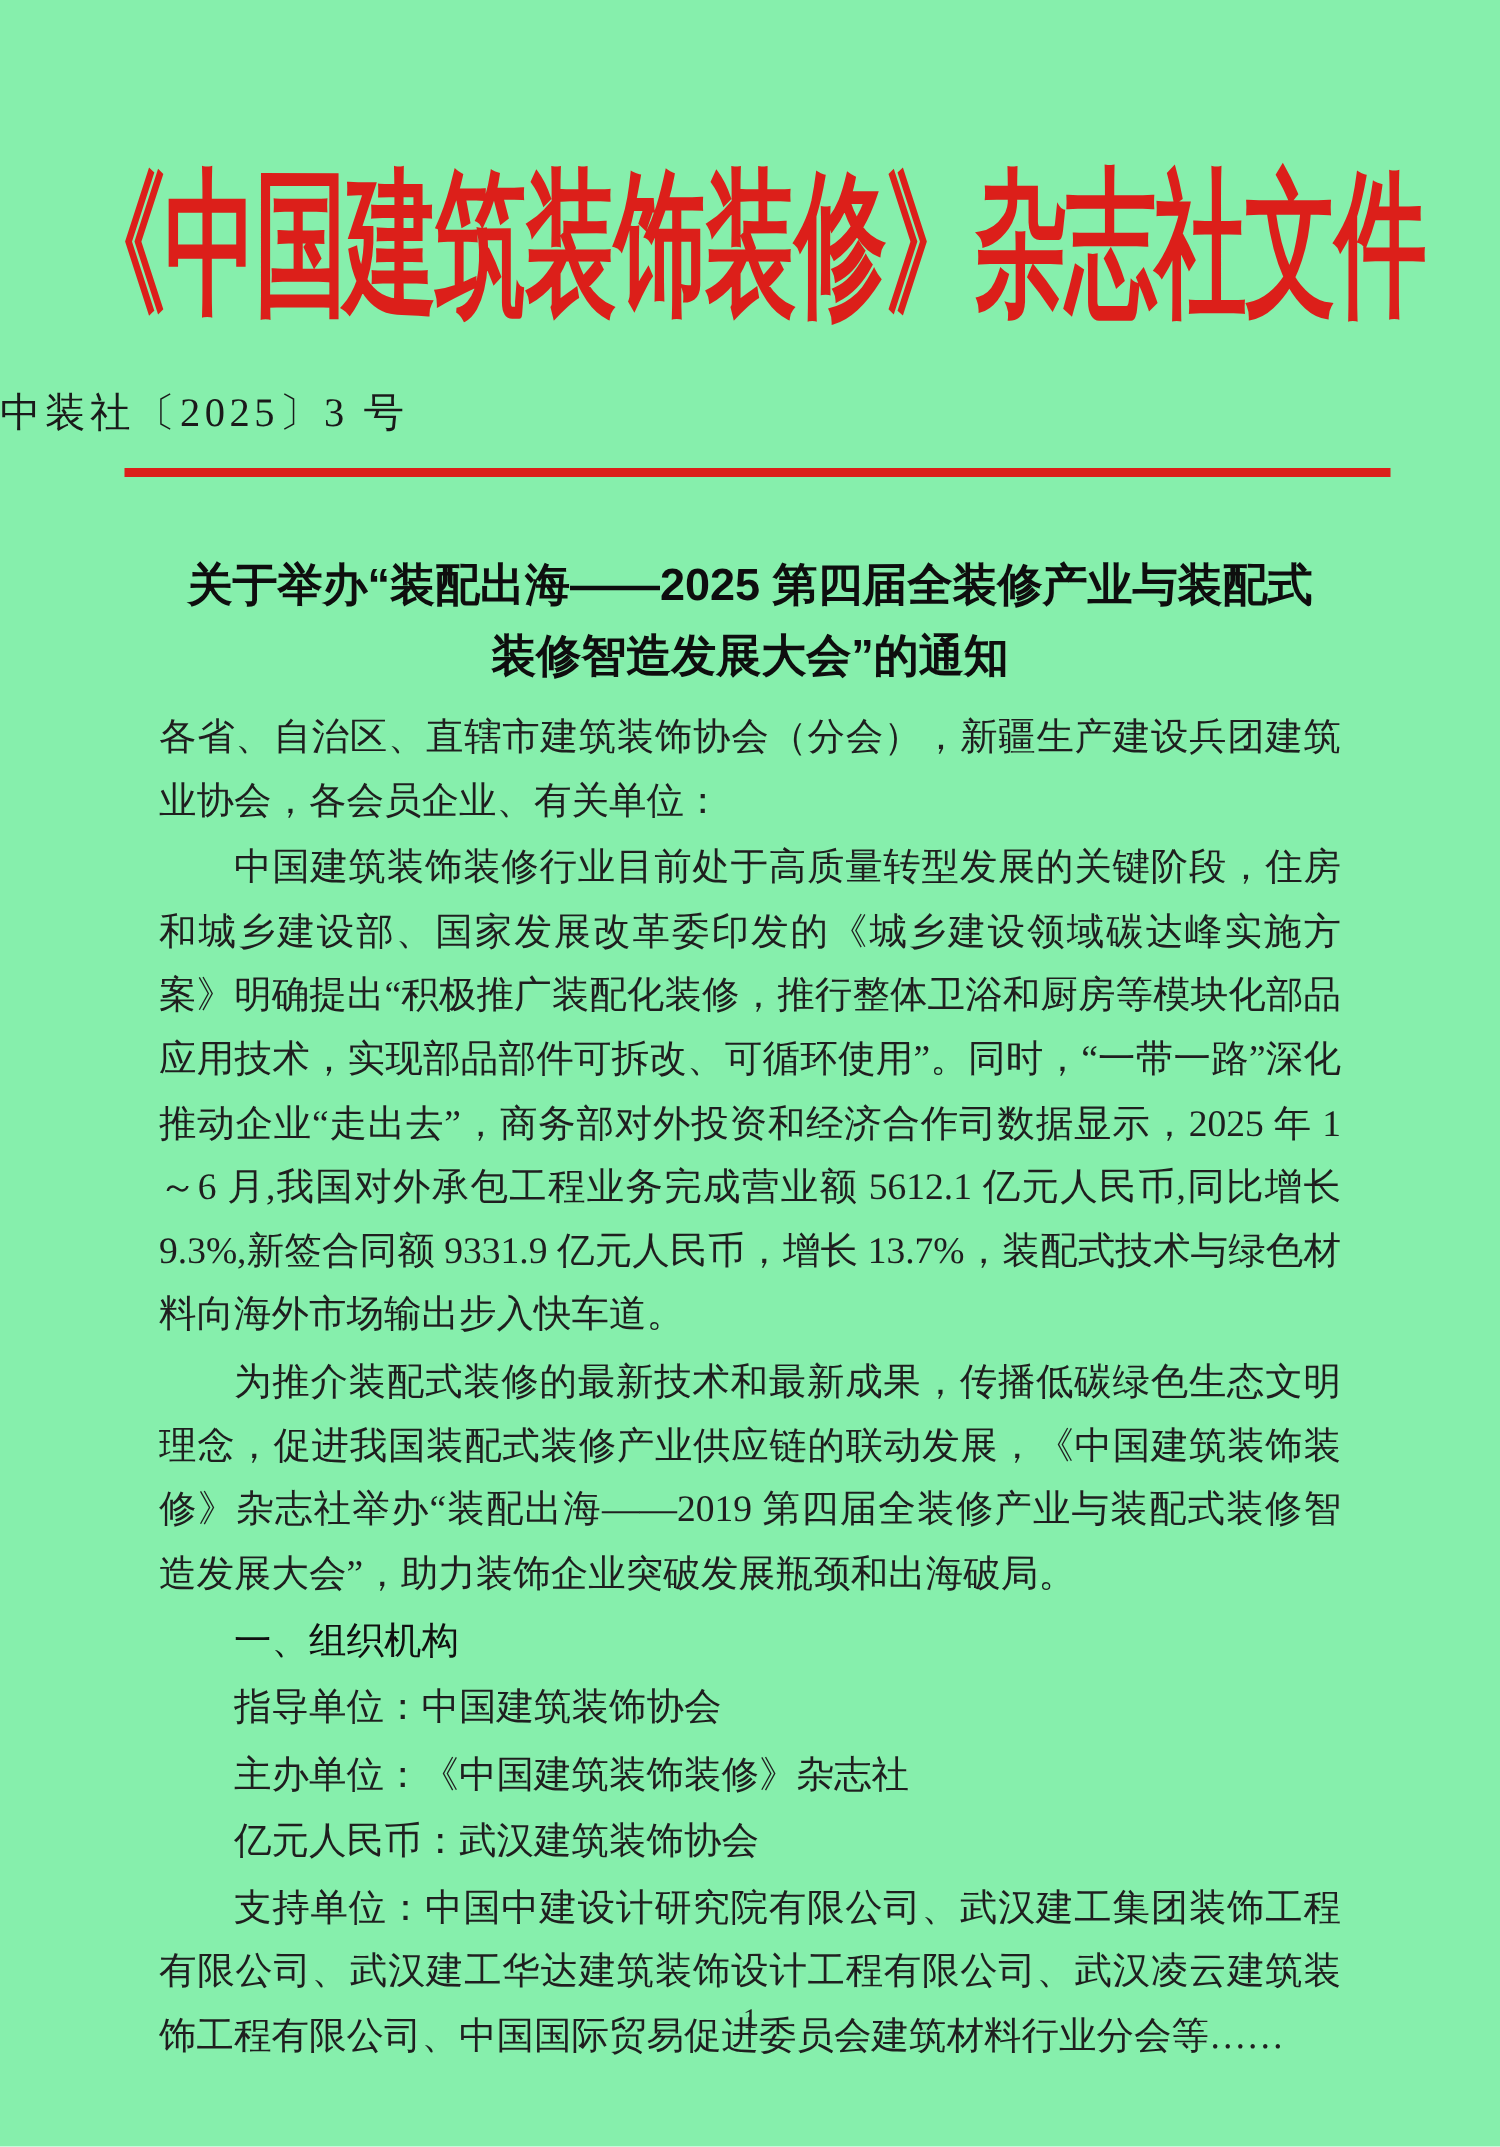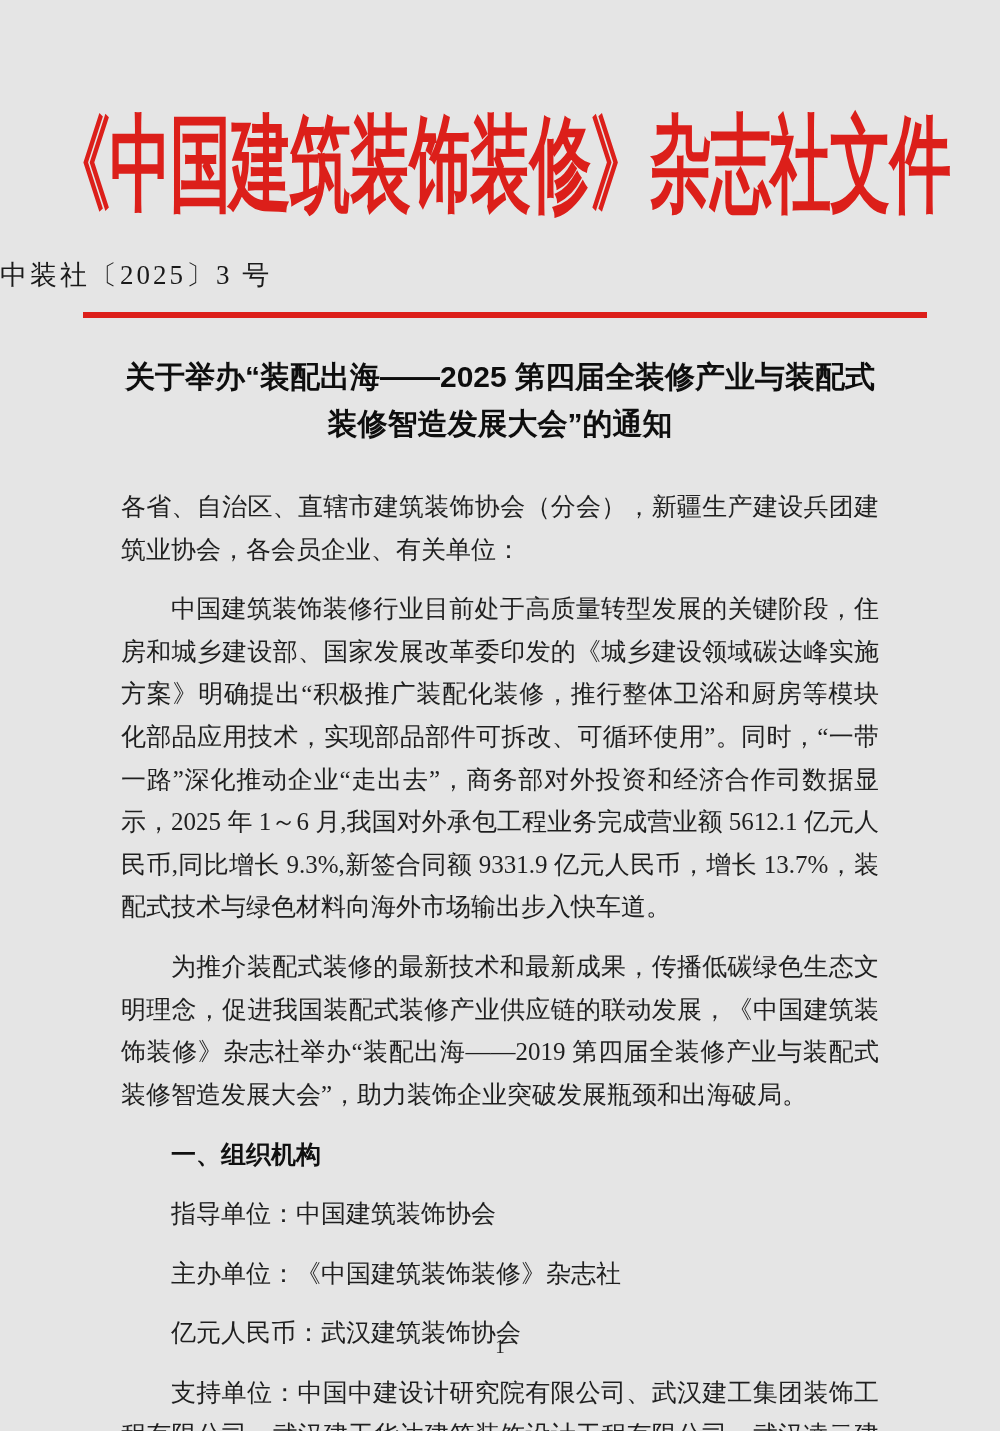--- a/index.html
+++ b/index.html
@@ -8,21 +8,21 @@
   }
   html,body{
     margin:0;
     padding:0;
     background:#ffffff;
   }
   .page{
     position:relative;
     width:1000px;
     height:1431px;
-    background:#e5e5e5;
+    background:#86efac;
     overflow:hidden;
     font-family:"Liberation Serif","DejaVu Serif",serif;
   }
 
   
   .org-title{
     position:absolute;
     top:102px;
     left:0;
     width:100%;
@@ -60,46 +60,46 @@
     height:6px;
     background:var(--red);
   }
 
   
   .notice-title{
     position:absolute;
     top:353px;
     left:50px;
     right:50px;
-    margin:0;
+    margin:14px;
     text-align:center;
     font-family:"Liberation Sans","DejaVu Sans",sans-serif;
     font-weight:700;
     font-size:30px;
     line-height:47px;
     color:#0e0e0e;
   }
   .t-line{display:block;}
 
   
   .content{
     position:absolute;
     top:469px;
     left:104px;
     width:792px;
     font-size:25px;
     line-height:42.6px;
     color:var(--ink);
     text-align:justify;
   }
-  .content p{margin:17px;padding:0;}
+  .content p{margin:2px;padding:0;}
   .indent{text-indent:2em;}
   .heading{
     font-family:"Liberation Sans","DejaVu Sans",sans-serif;
-    font-weight:700;
+    font-weight:400;
     color:#101010;
     text-indent:2em;
   }
 
   .page-number{
     position:absolute;
     top:1336px;
     left:0;
     width:100%;
     text-align:center;

